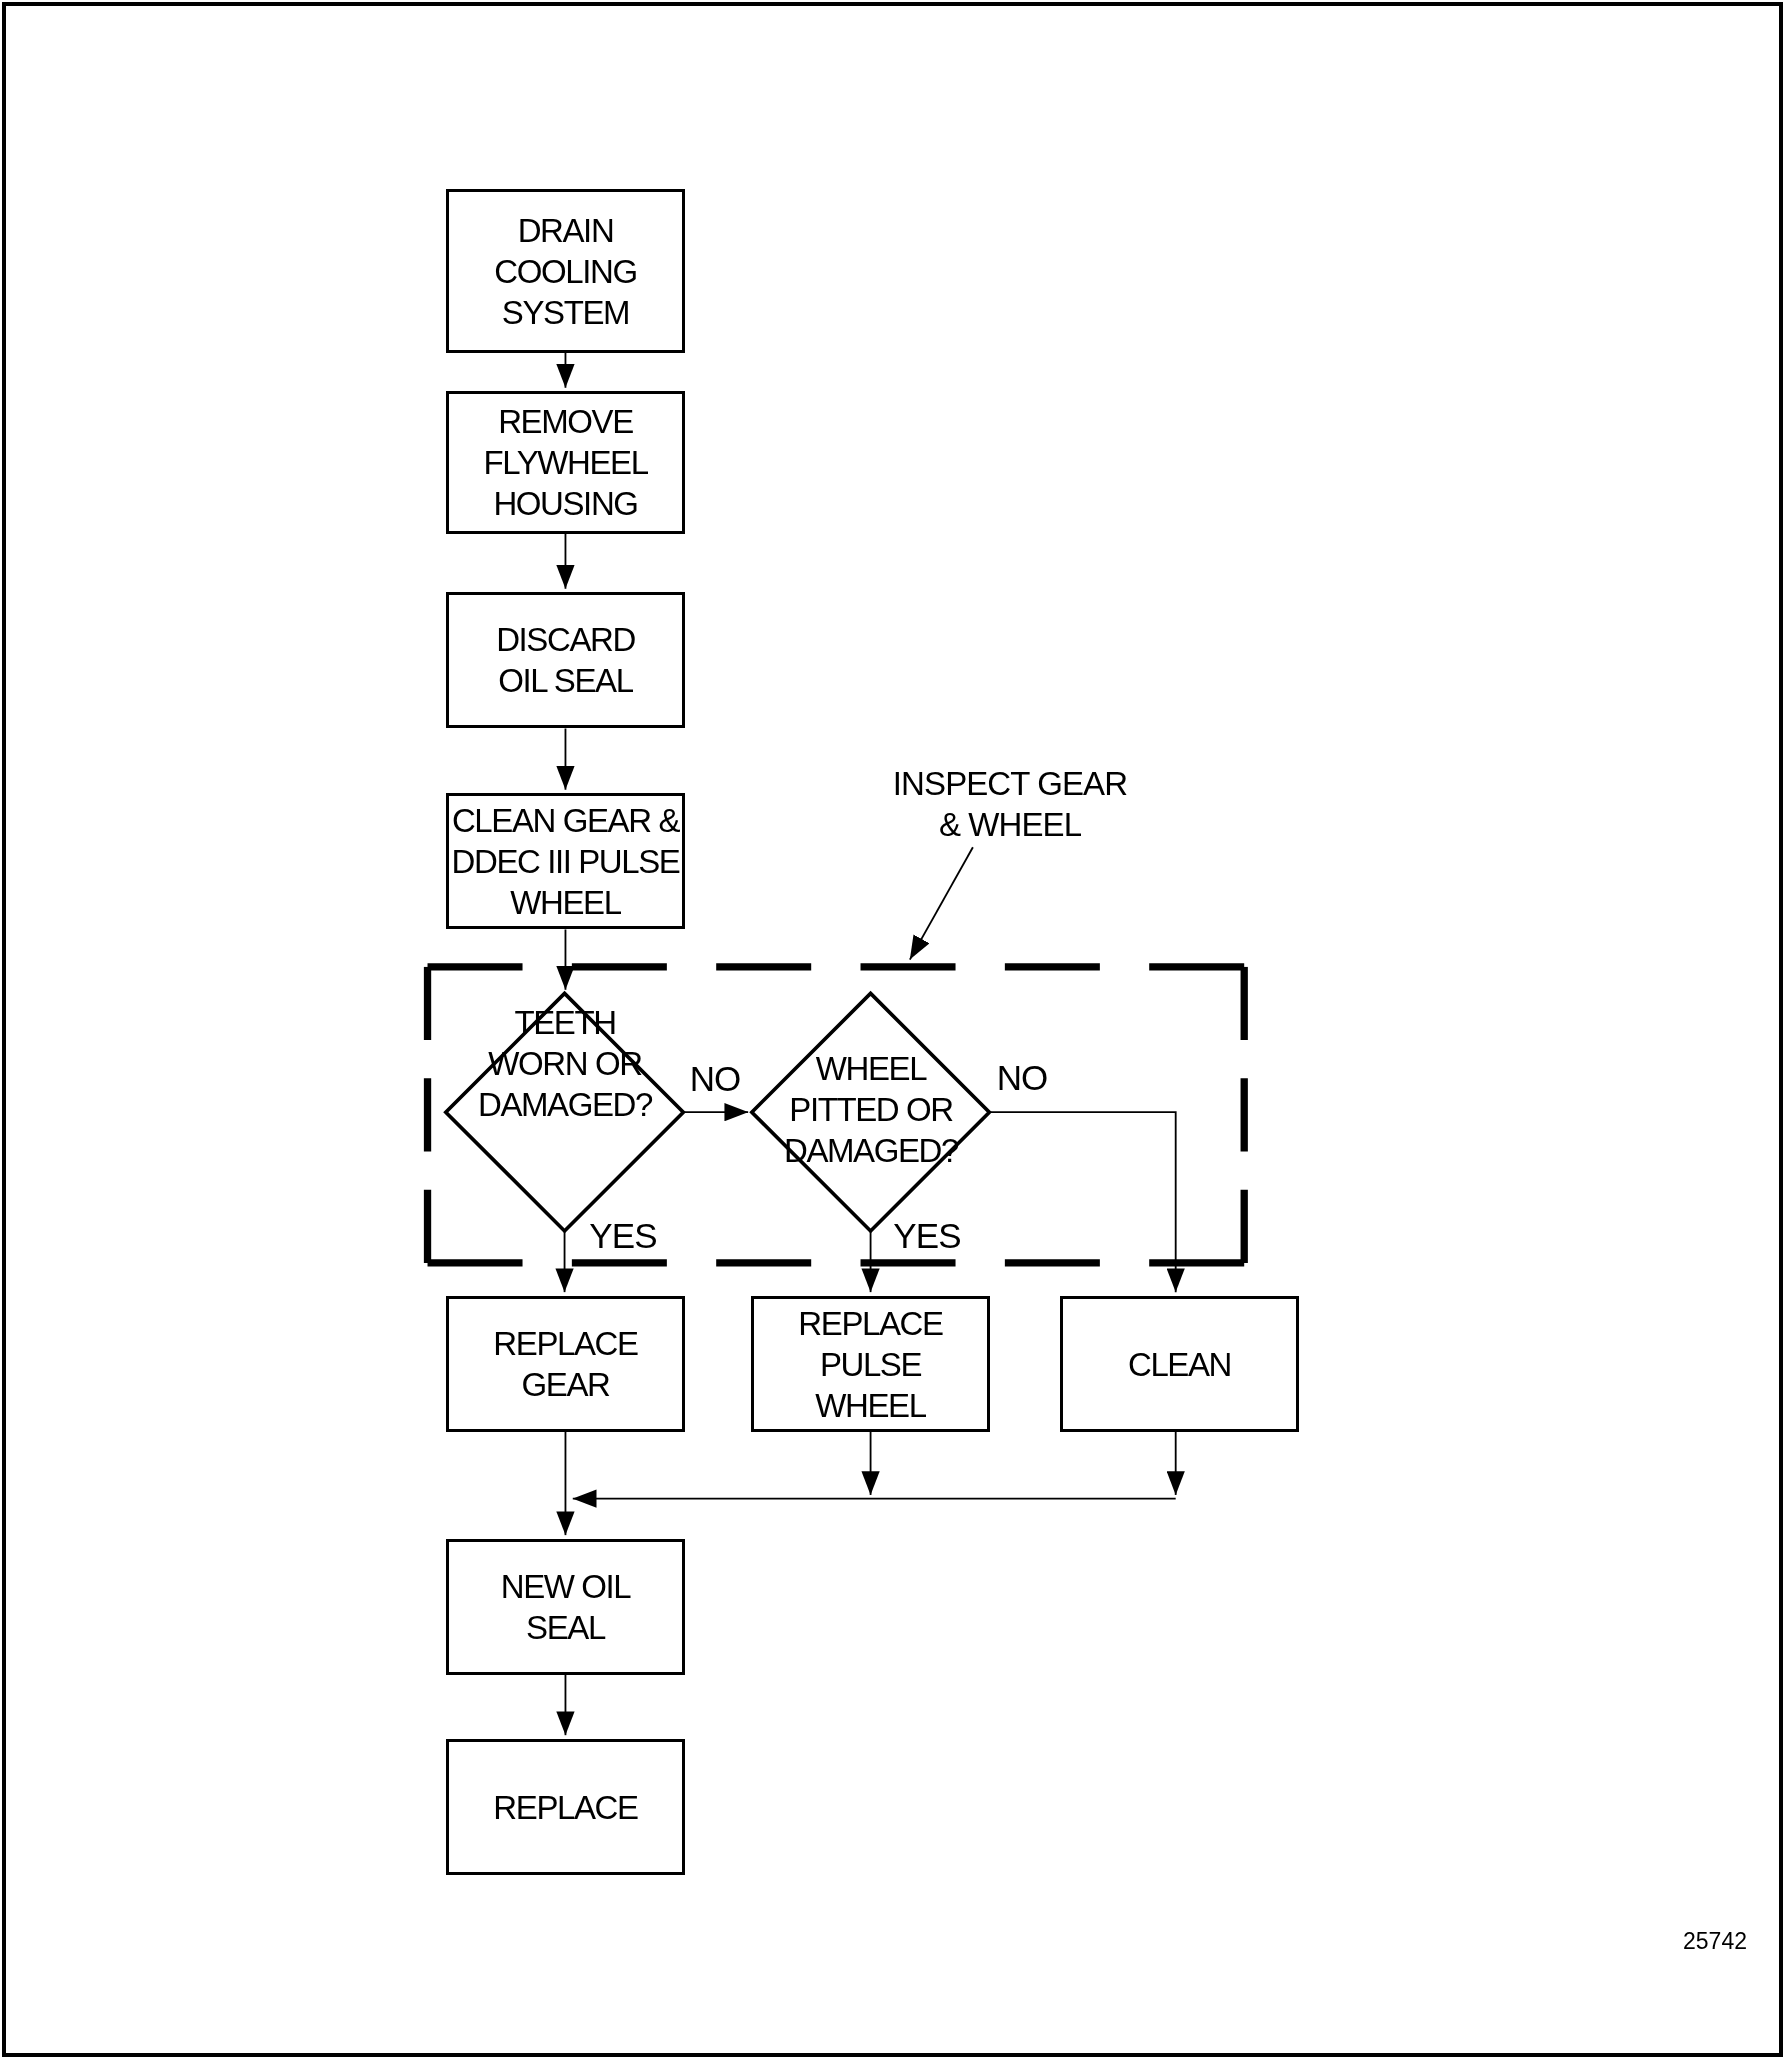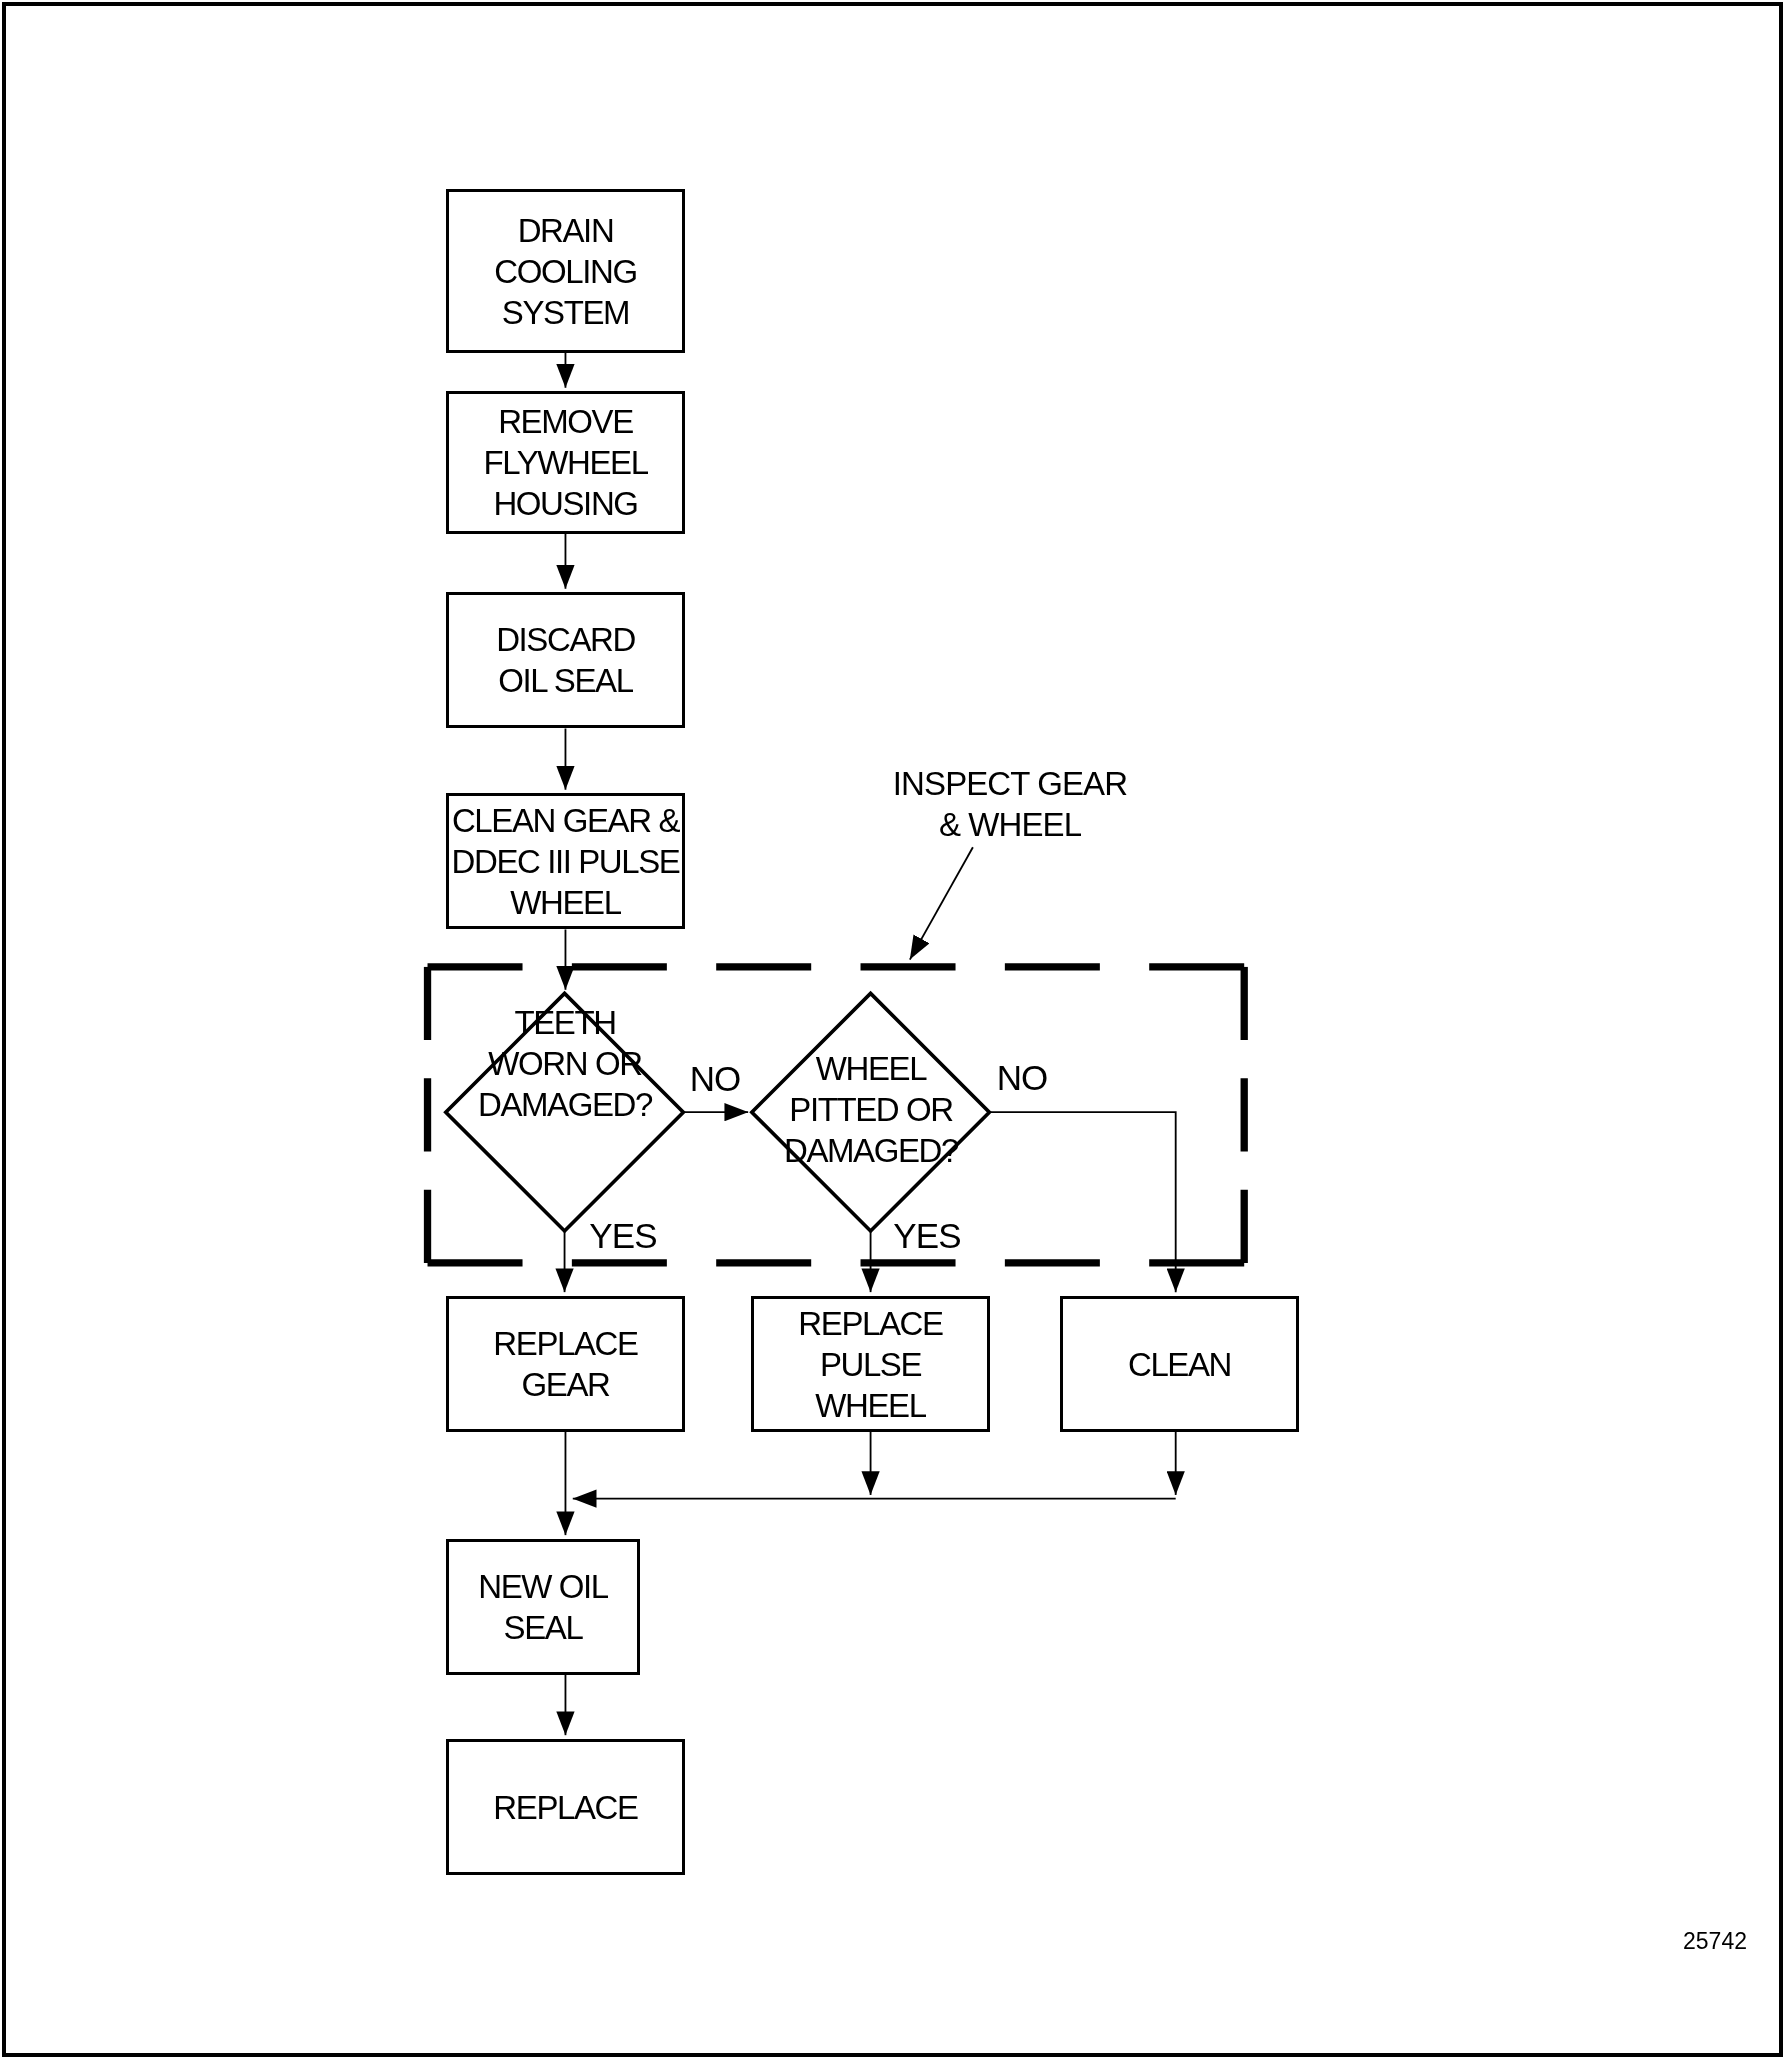--- a/index.html
+++ b/index.html
@@ -108,21 +108,21 @@
   <div class="node" style="left:751px;top:1296px;width:239px;height:136px;">
     <div class="node-label">REPLACE
 PULSE
 WHEEL</div>
   </div>
 
   <div class="node" style="left:1060px;top:1296px;width:239px;height:136px;">
     <div class="node-label">CLEAN</div>
   </div>
 
-  <div class="node" style="left:446px;top:1539px;width:194px;height:136px;">
+  <div class="node" style="left:446px;top:1539px;width:239px;height:136px;">
     <div class="node-label">NEW OIL
 SEAL</div>
   </div>
 
   <div class="node" style="left:446px;top:1739px;width:239px;height:136px;">
     <div class="node-label">REPLACE</div>
   </div>
 
   <div class="figure-number">25742</div>
 

